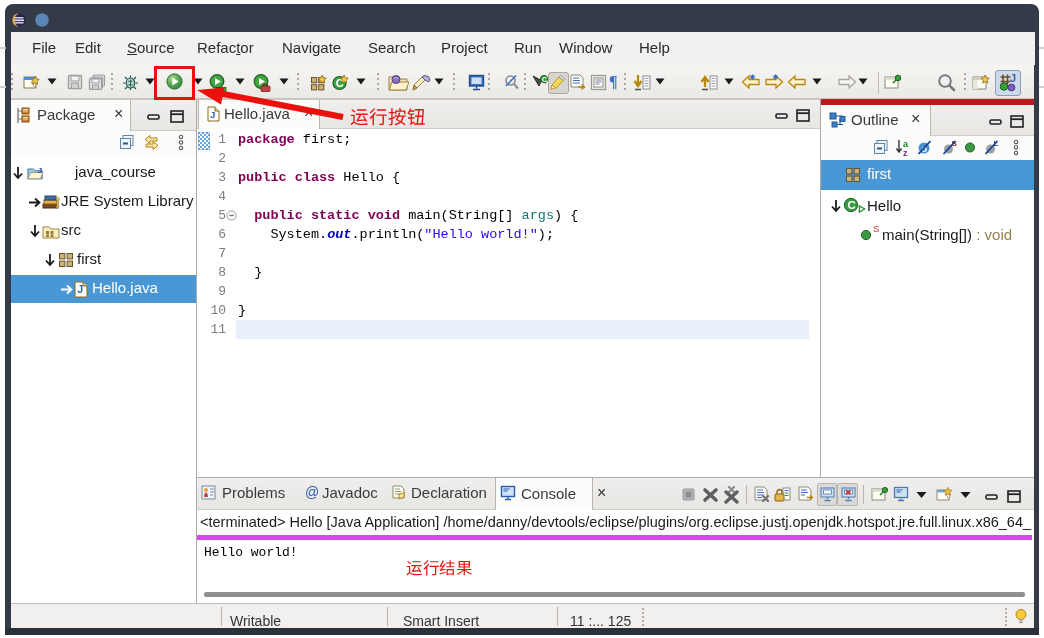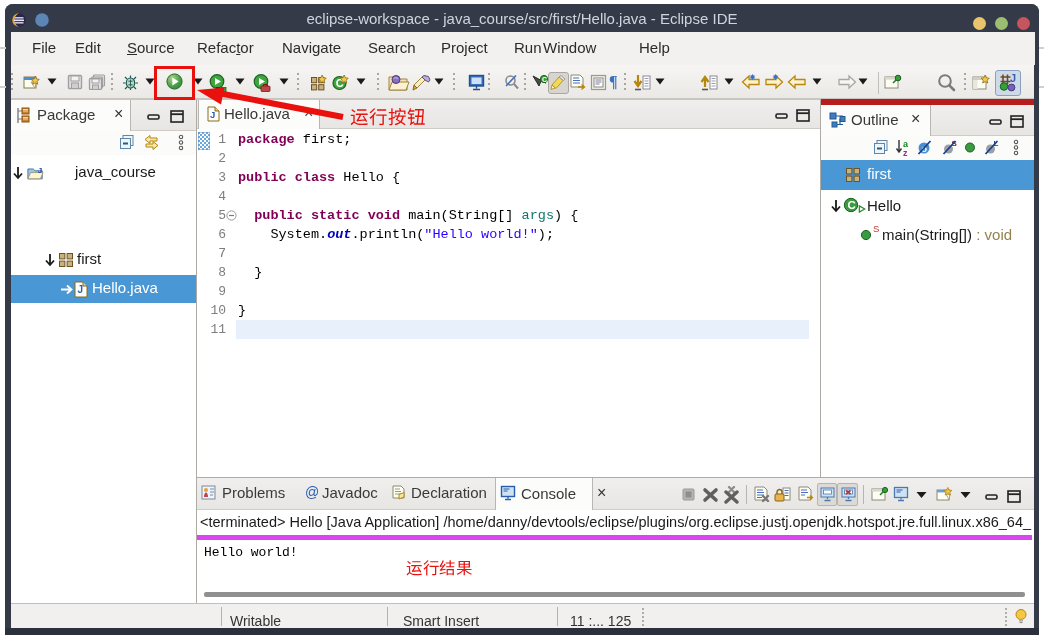--- a/index.html
+++ b/index.html
@@ -38,46 +38,41 @@
   .lnum { position:absolute; width:29px; text-align:right; color:#7e7e7e; height:19px; line-height:19px; font-size:13px;}
   .kw { font-weight:bold; color:#7f0055; }
   .str { color:#2a00ff; }
   .stf { color:#0000c0; font-weight:bold; font-style:italic; }
   .prm { color:#0f766e; }
 </style>
 </head>
 <body>
 <div id="stage">
   <div id="frame" class="abs"></div>
-  <div id="titlebar" class="abs">eclipse-workspace - java_course/src/first/Hello.java - Eclipse IDE
-    <span class="tb-circle" style="left:968px;background:#eac36e;"></span>
-    <span class="tb-circle" style="left:990px;background:#9cbe72;"></span>
-    <span class="tb-circle" style="left:1012px;background:#c5565d;"></span>
-  </div>
 
   <svg id="eclipselogo" class="abs" style="left:12px;top:13px;" width="37" height="14" viewBox="0 0 37 14">
     <circle cx="7" cy="7" r="6.8" fill="#2a2550"></circle>
     <path d="M7 0.2a6.8 6.8 0 0 0 0 13.6 7.4 7.4 0 0 1 0-13.6z" fill="#e8a33d"></path>
     <rect x="2.5" y="4" width="9" height="1.6" fill="#c8c8d8"></rect>
     <rect x="2" y="6.5" width="10" height="1.6" fill="#e8e8f2"></rect>
     <rect x="2.5" y="9" width="9" height="1.6" fill="#c8c8d8"></rect>
     <circle cx="30" cy="7" r="6.8" fill="#5b86b5"></circle>
   </svg>
 
   <div id="content" class="abs"></div>
   <div id="menubar" class="abs">
     <span style="left:21px">File</span>
       <span style="left:64px">Edit</span>
     <span style="left:116px"><u>S</u>ource</span>
       <span style="left:186px">Refac<u>t</u>or</span>
     <span style="left:271px">Navigate</span>
       <span style="left:357px">Search</span>
     <span style="left:430px">Project</span>
       <span style="left:503px">Run</span>
-    <span style="left:532px">Window</span>
+    <span style="left:548px">Window</span>
       <span style="left:628px">Help</span>
   </div>
   <div id="toolbar" class="abs">
     <svg class="abs" style="left:0px;top:7px;" width="4" height="22" viewBox="0 0 4 22">
         <g fill="#a9a6a2">
           <rect y="1" width="2" height="2"></rect>
           <rect y="6" width="2" height="2"></rect>
           <rect y="11" width="2" height="2"></rect>
           <rect y="16" width="2" height="2"></rect>
         </g>
@@ -378,20 +373,45 @@
     <div class="treerow" style="top:59px;">
       <svg class="abs" style="left:-1px;top:7px;" width="16" height="15" viewBox="0 0 16 15">
           <path d="M8 1v10M4 7.5 8 12l4-4.5" stroke="#1a1a1a" stroke-width="1.8" fill="none"></path>
         </svg>
       <svg class="abs" style="left:16px;top:6px;" width="17" height="16" viewBox="0 0 19 17">
           <path d="M1 4h6l2 2h8v9H1z" fill="#9cc8e8" stroke="#3b6e96"></path>
           <path d="M1 15 4 8h14l-3 7z" fill="#fdf6cf" stroke="#a0927a"></path>
           <text x="12" y="8" font-size="9" font-weight="bold" fill="#1b48a8" font-family="Liberation Sans">J</text>
         </svg>
       <span class="abs" style="left:36px;top:4px;margin-left:28px;">java_course</span>
+    </div>
+    <div class="treerow" style="top:88px;">
+      <svg class="abs" style="left:17px;top:7px;" width="16" height="15" viewBox="0 0 16 15">
+          <path d="M1 7.5h10M7 3.5 11.5 7.5 7 11.5" stroke="#1a1a1a" stroke-width="1.8" fill="none"></path>
+        </svg>
+      <svg class="abs" style="left:31px;top:6px;" width="18" height="17" viewBox="0 0 18 17">
+          <rect x="1" y="10" width="15" height="4" fill="#7a4a21" stroke="#4d2c10"></rect>
+          <rect x="2" y="6" width="13" height="4" fill="#e8b34b" stroke="#8a6414"></rect>
+          <rect x="3" y="2" width="11" height="4" fill="#3f6ea5" stroke="#24456e"></rect>
+          <path d="M14 2l3 3-2 9" stroke="#caa84c" stroke-width="1.6" fill="none"></path>
+        </svg>
+      <span class="abs" style="left:50px;top:4px;">JRE System Library</span>
+    </div>
+    <div class="treerow" style="top:117px;">
+      <svg class="abs" style="left:16px;top:7px;" width="16" height="15" viewBox="0 0 16 15">
+          <path d="M8 1v10M4 7.5 8 12l4-4.5" stroke="#1a1a1a" stroke-width="1.8" fill="none"></path>
+        </svg>
+      <svg class="abs" style="left:31px;top:6px;" width="18" height="17" viewBox="0 0 18 17">
+          <path d="M1 4h6l2 2h8v9H1z" fill="#fdf0c0" stroke="#a08440"></path>
+          <rect x="4" y="8" width="3" height="3" fill="#9a7a3a"></rect>
+          <rect x="8.5" y="8" width="3" height="3" fill="#9a7a3a"></rect>
+          <rect x="4" y="11.5" width="3" height="2.5" fill="#9a7a3a"></rect>
+          <rect x="8.5" y="11.5" width="3" height="2.5" fill="#9a7a3a"></rect>
+        </svg>
+      <span class="abs" style="left:50px;top:4px;">src</span>
     </div>
     <div class="treerow" style="top:146px;">
       <svg class="abs" style="left:31px;top:7px;" width="16" height="15" viewBox="0 0 16 15">
           <path d="M8 1v10M4 7.5 8 12l4-4.5" stroke="#1a1a1a" stroke-width="1.8" fill="none"></path>
         </svg>
       <svg class="abs" style="left:47px;top:6px;" width="17" height="17" viewBox="0 0 17 17">
           <g stroke="#6e5226" fill="#c8b27c">
             <rect x="1.5" y="1.5" width="5.4" height="5.4"></rect>
             <rect x="9.1" y="1.5" width="5.4" height="5.4"></rect>
             <rect x="1.5" y="9.1" width="5.4" height="5.4"></rect>

